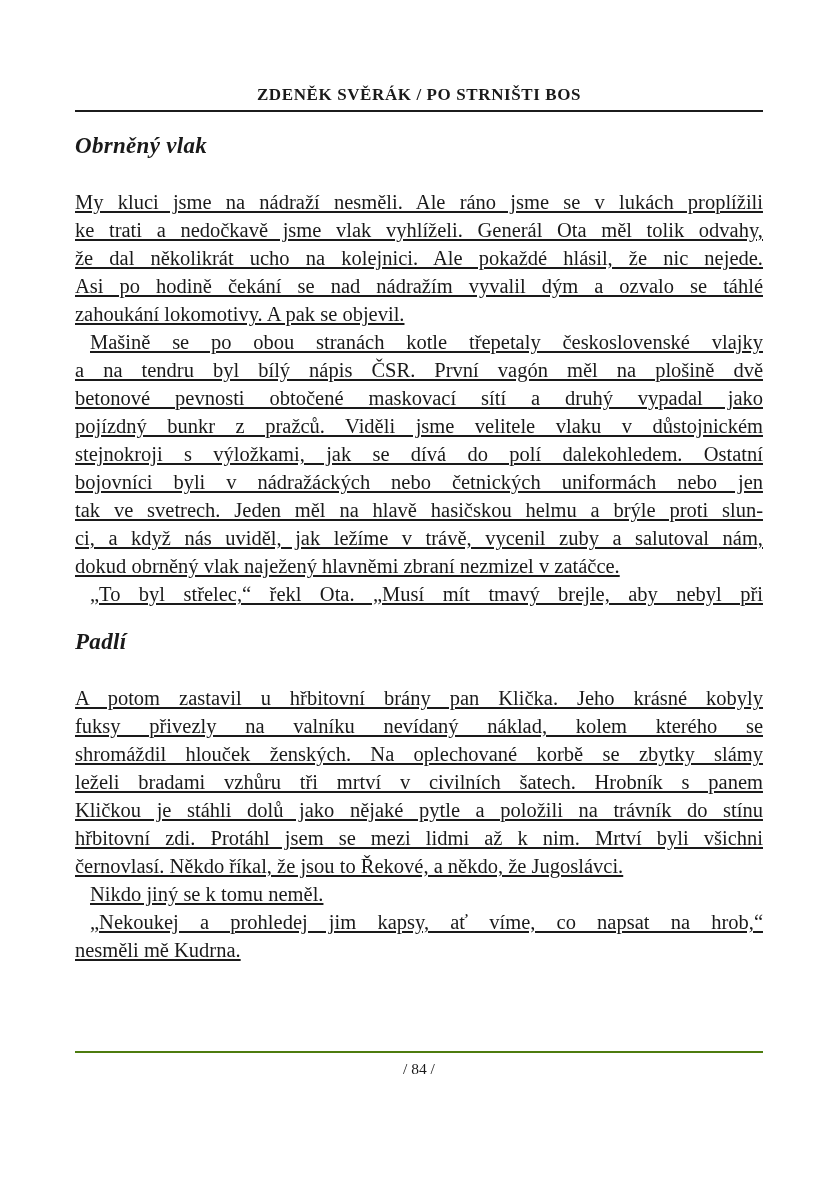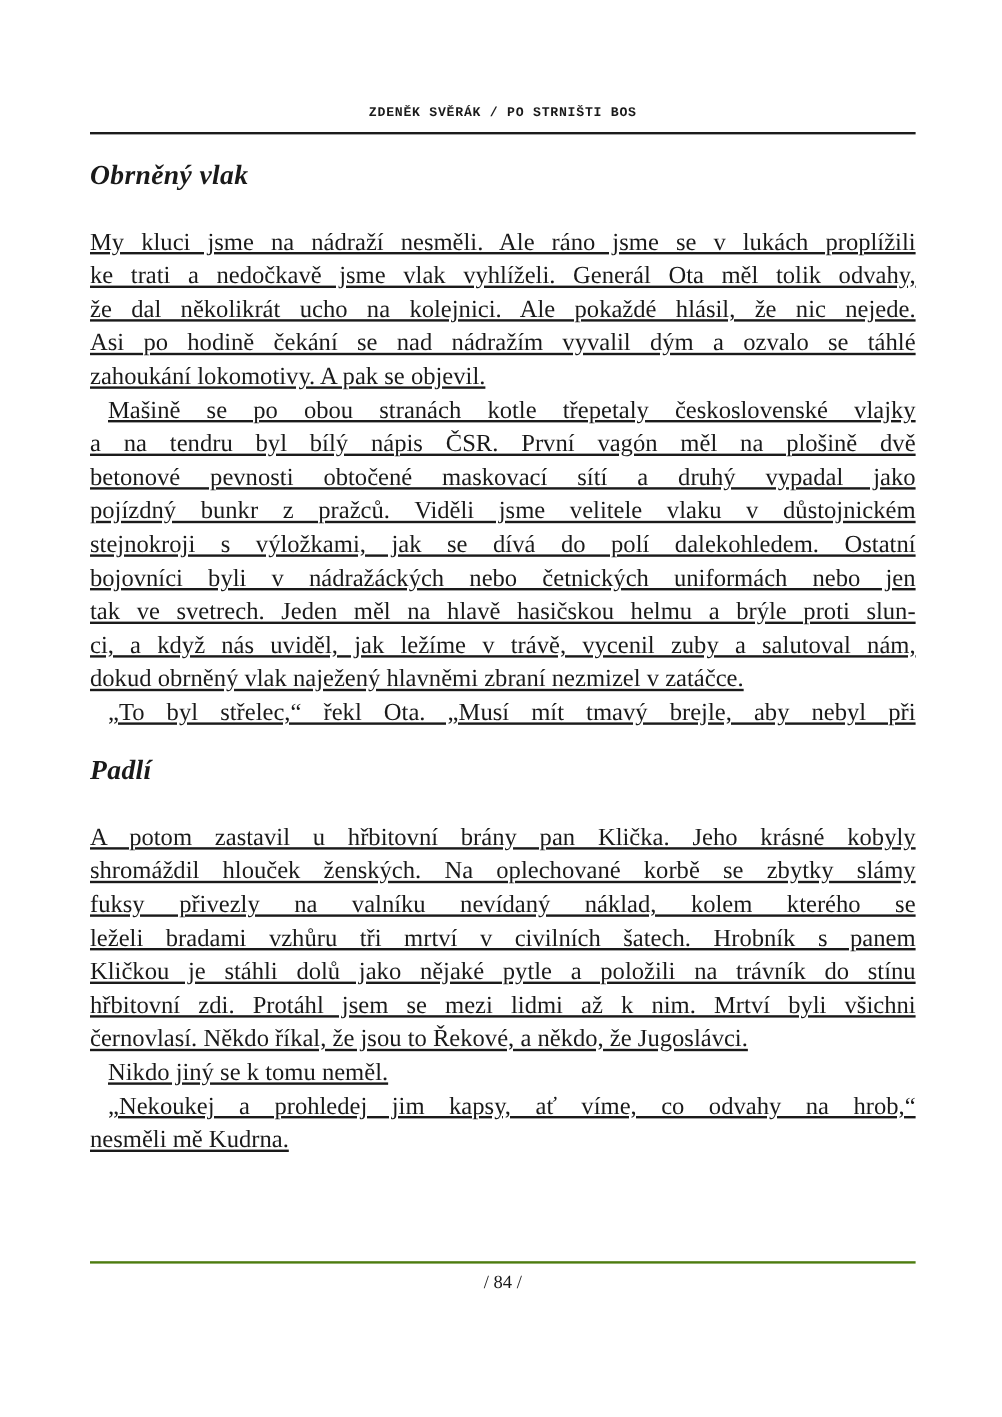--- a/index.html
+++ b/index.html
@@ -11,26 +11,25 @@
     font-family: "Liberation Serif", serif;
     color: #1a1a1a;
     overflow: hidden;
   }
   .content {
     padding: 88px 72px 0 75px;
   }
   .running-header {
     text-align: center;
     font-weight: bold;
-    font-size: 11px;
+    font-size: 17px;
     line-height: 14px;
     letter-spacing: 0.6px;
     padding-bottom: 8px;
     border-bottom: 2px solid #1c1c1c;
-    font-family: Liberation Mono, monospace;
   }
   .section-heading {
     font-size: 23px;
     font-style: italic;
     font-weight: bold;
     line-height: 28px;
     margin: 20px 0 28px 0;
     letter-spacing: 0.3px;
   }
   .paragraph { margin: 0; }
@@ -87,32 +86,32 @@
           <div class="text-line">tak ve svetrech. Jeden měl na hlavě hasičskou helmu a brýle proti slun-</div>
           <div class="text-line">ci, a když nás uviděl, jak ležíme v trávě, vycenil zuby a salutoval nám,</div>
           <div class="text-line last-line">dokud obrněný vlak naježený hlavněmi zbraní nezmizel v zatáčce.</div>
         </div>
         <div class="paragraph indented">
           <div class="text-line">„To byl střelec,“ řekl Ota. „Musí mít tmavý brejle, aby nebyl při</div>
         </div>
         <h2 class="section-heading">Padlí</h2>
         <div class="paragraph">
           <div class="text-line">A potom zastavil u hřbitovní brány pan Klička. Jeho krásné kobyly</div>
+          <div class="text-line">fuksy přivezly na valníku nevídaný náklad, kolem kterého se</div>
           <div class="text-line">shromáždil hlouček ženských. Na oplechované korbě se zbytky slámy</div>
-          <div class="text-line">fuksy přivezly na valníku nevídaný náklad, kolem kterého se</div>
           <div class="text-line">leželi bradami vzhůru tři mrtví v civilních šatech. Hrobník s panem</div>
           <div class="text-line">Kličkou je stáhli dolů jako nějaké pytle a položili na trávník do stínu</div>
           <div class="text-line">hřbitovní zdi. Protáhl jsem se mezi lidmi až k nim. Mrtví byli všichni</div>
           <div class="text-line last-line">černovlasí. Někdo říkal, že jsou to Řekové, a někdo, že Jugoslávci.</div>
         </div>
         <div class="paragraph indented">
           <div class="text-line last-line">Nikdo jiný se k tomu neměl.</div>
         </div>
         <div class="paragraph indented">
-          <div class="text-line">„Nekoukej a prohledej jim kapsy, ať víme, co odvahy na hrob,“</div>
+          <div class="text-line">„Nekoukej a prohledej jim kapsy, ať víme, co napsat na hrob,“</div>
           <div class="text-line last-line">nesměli mě Kudrna.</div>
         </div>
       </main>
   </div>
   <div class="footer">
     <span>/ 84 /</span>
   </div>
 </div>
 
 </body></html>

